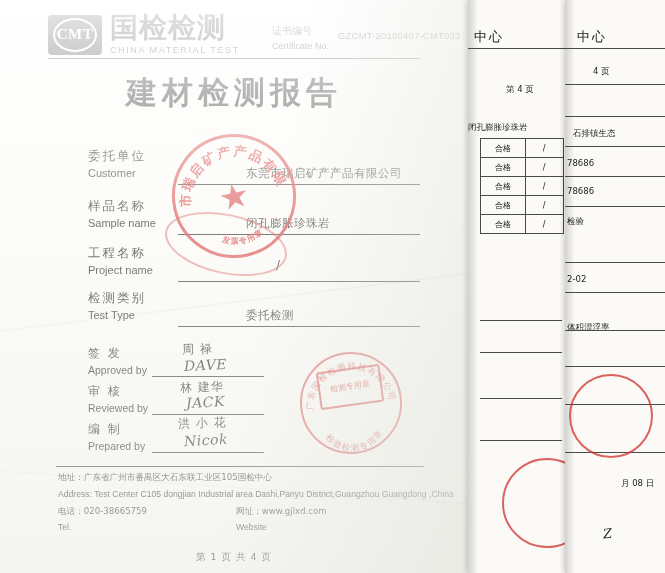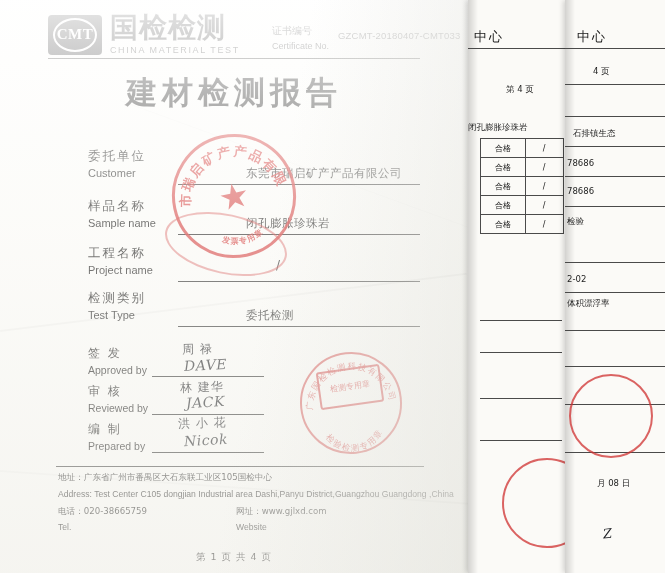--- a/index.html
+++ b/index.html
@@ -616,22 +616,22 @@
     <div class="rs-line" style="left:0px; top:48px; width:100px;"></div>
 
     <div class="rs-text" style="left:28px; top:66px">4 页</div>
     <div class="rs-line" style="left:0px; top:84px; width:100px;"></div>
 
     <div class="rs-text" style="left:8px; top:128px">石排镇生态</div>
     <div class="rs-text" style="left:2px; top:158px">78686</div>
     <div class="rs-text" style="left:2px; top:186px">78686</div>
     <div class="rs-text" style="left:2px; top:216px">检验</div>
     <div class="rs-text" style="left:2px; top:274px">2-02</div>
-    <div class="rs-text" style="left:2px; top:298px">体积漂浮率</div>
-    <div class="rs-text" style="left:32px; top:478px">月 08 日</div>
+    <div class="rs-text" style="left:2px; top:322px">体积漂浮率</div>
+    <div class="rs-text" style="left:56px; top:478px">月 08 日</div>
 
     <div class="rs-line" style="left:0px; top:116px; width:100px;"></div>
     <div class="rs-line" style="left:0px; top:146px; width:100px;"></div>
     <div class="rs-line" style="left:0px; top:176px; width:100px;"></div>
     <div class="rs-line" style="left:0px; top:206px; width:100px;"></div>
     <div class="rs-line" style="left:0px; top:262px; width:100px;"></div>
     <div class="rs-line" style="left:0px; top:292px; width:100px;"></div>
     <div class="rs-line" style="left:0px; top:330px; width:100px;"></div>
     <div class="rs-line" style="left:0px; top:366px; width:100px;"></div>
     <div class="rs-line" style="left:0px; top:404px; width:100px;"></div>

